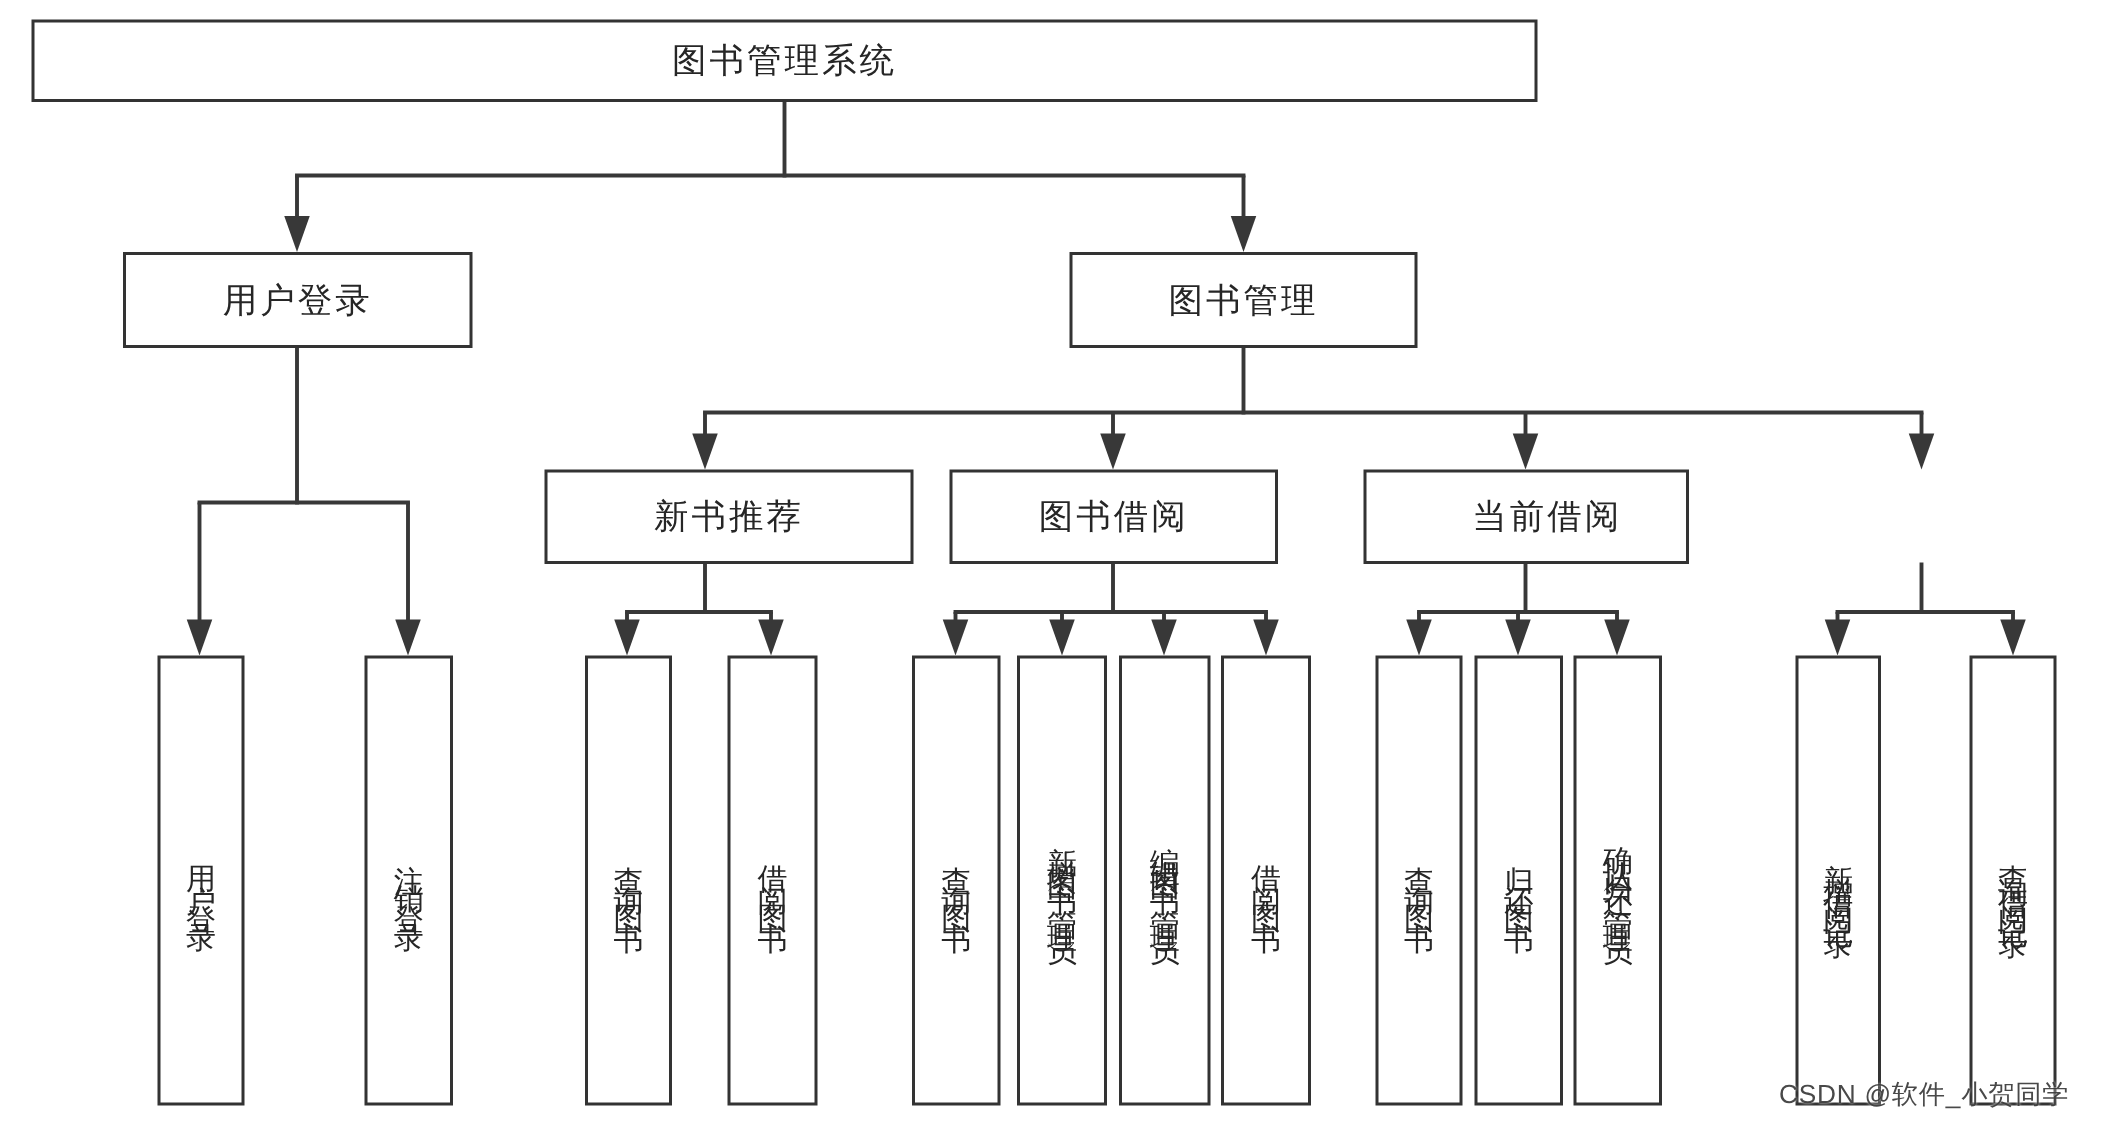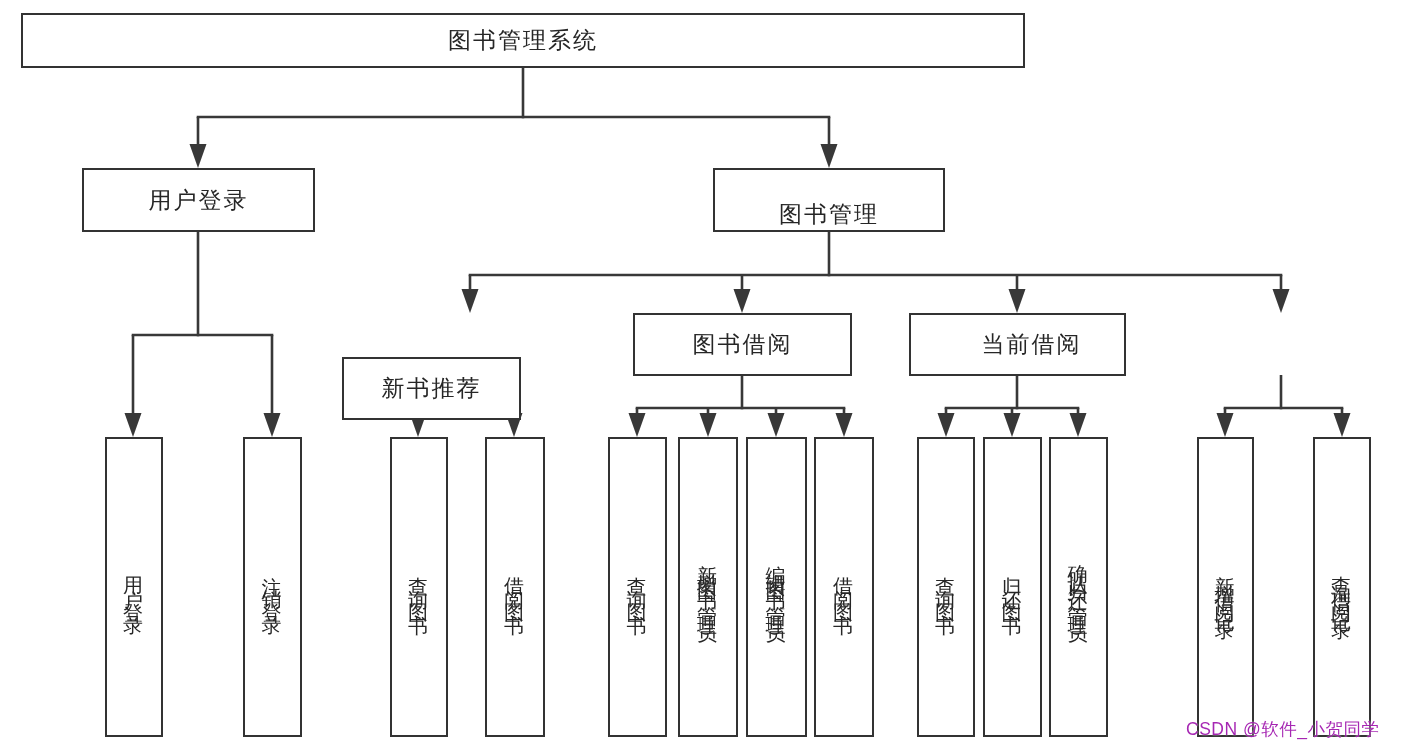--- a/index.html
+++ b/index.html
@@ -19,21 +19,21 @@
   .hlabel { font-size: 23px; letter-spacing: 2px; white-space: nowrap; }
   .leaf {
     writing-mode: vertical-rl; text-orientation: mixed;
     white-space: nowrap; font-size: 20px;
   }
   .ls-lg { letter-spacing: 13px; }   
   .ls-md { letter-spacing: 9px; }    
   .ls-sm { letter-spacing: 8.5px; }  
   #watermark {
     position: absolute; left: 1186px; top: 717px; z-index: 3;
-    font-size: 17.5px; color: #a21caf; letter-spacing: 0.5px;
+    font-size: 17.5px; color: #404040; letter-spacing: 0.5px;
     white-space: nowrap; opacity: 0.95;
     text-shadow: 0 0 2px rgba(255,255,255,0.9);
   }
 </style>
 </head>
 <body>
 
 <div id="stage">
 
   <svg id="wires" width="1405" height="747" viewBox="0 0 1405 747">
@@ -91,25 +91,25 @@
       <polygon points="1342,437 1333.5,413 1350.5,413" fill="#383838"></polygon>
     </svg>
 
   <div class="node" style="left:21px; top:13px; width:1004px; height:55px;">
     <span class="hlabel">图书管理系统</span>
   </div>
 
   <div class="node" style="left:82px; top:168px; width:233px; height:64px;">
     <span class="hlabel">用户登录</span>
   </div>
-  <div class="node" style="left:713px; top:168px; width:232px; height:64px;align-items:flex-end;">
+  <div class="node" style="left:713px; top:168px; width:232px; height:64px;">
     <span class="hlabel">图书管理</span>
   </div>
 
-  <div class="node" style="left:342px; top:313px; width:179px; height:63px;margin-top:44px;">
+  <div class="node" style="left:363px; top:313px; width:246px; height:63px;">
     <span class="hlabel">新书推荐</span>
   </div>
   <div class="node" style="left:633px; top:313px; width:219px; height:63px;align-items:center;">
     <span class="hlabel">图书借阅</span>
   </div>
   <div class="node" style="left:909px; top:313px; width:217px; height:63px;padding-left:28px;">
     <span class="hlabel">当前借阅</span>
   </div>
 
   <div class="node leaf ls-lg" style="left:105px; top:437px; width:58px; height:300px;">用户登录</div>

